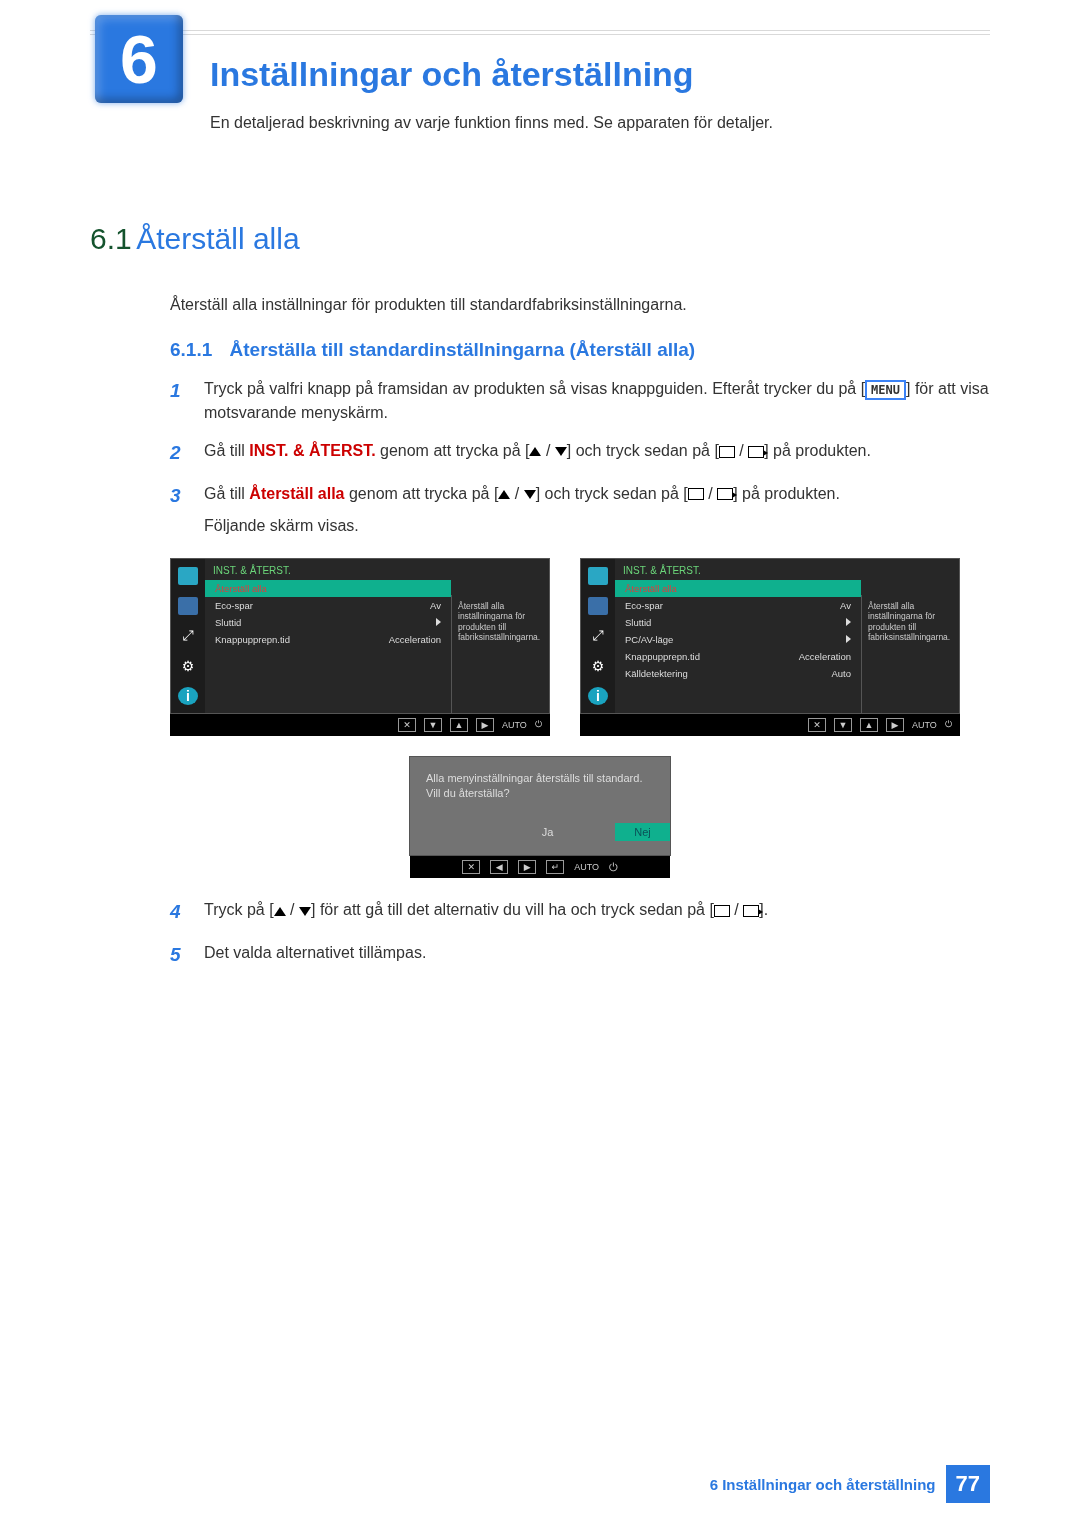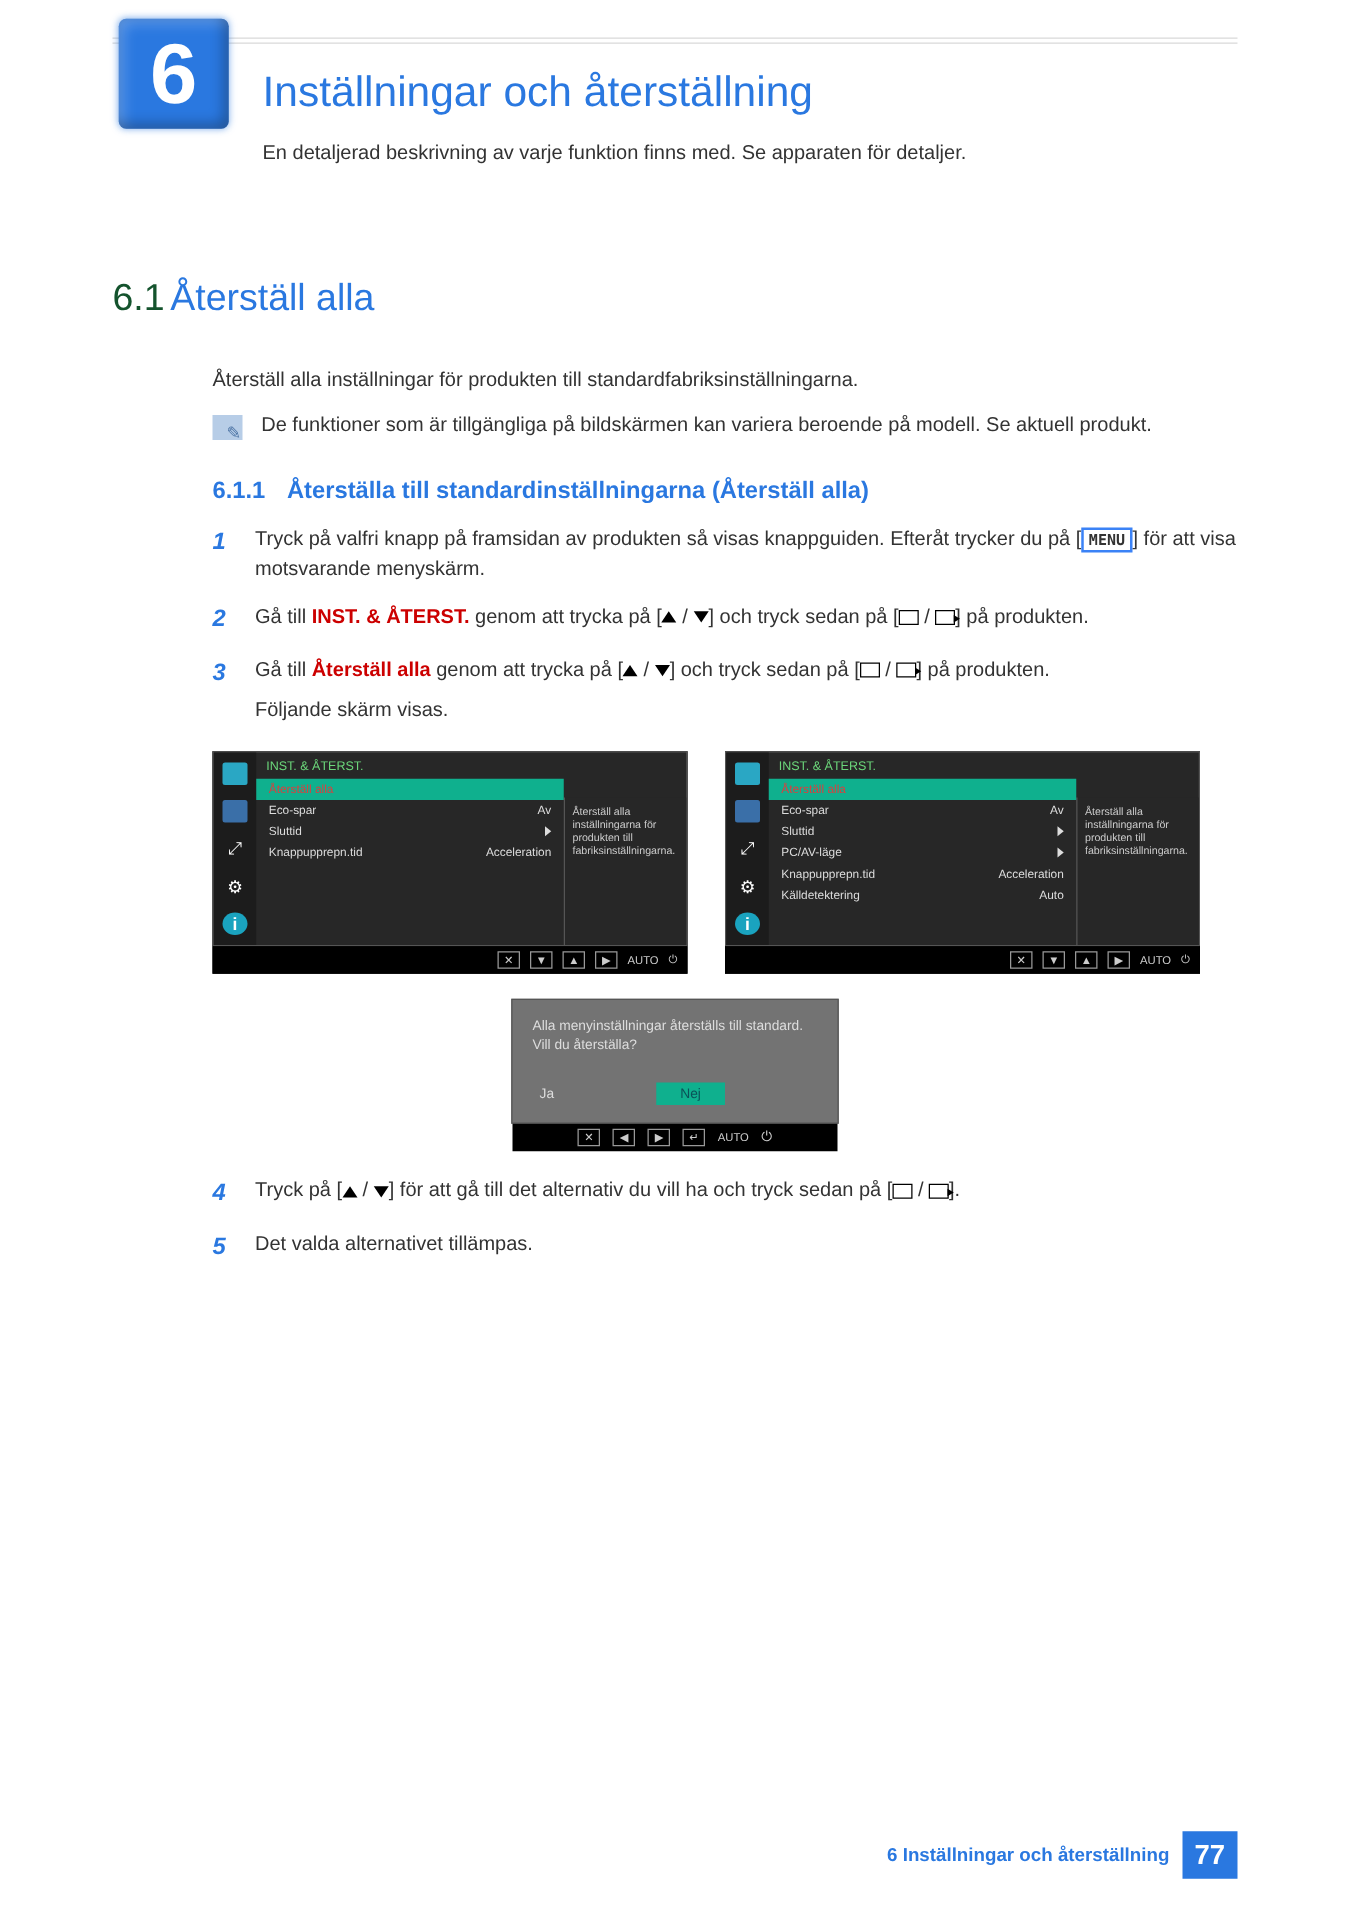--- a/index.html
+++ b/index.html
@@ -32,21 +32,21 @@
     text-align: center;
     line-height: 88px;
   }
   .header {
     margin-left: 120px;
     padding-top: 15px;
   }
   .header h1 {
     color: #2a78e0;
     font-size: 34px;
-    font-weight: normal;
+    font-weight: bold;
     margin: 5px 0 20px 0;
   }
   .header p {
     font-size: 16px;
     margin: 0;
   }
   .top-rule {
     border: none;
     border-top: 1px solid #d9d9d9;
     border-bottom: 1px solid #d9d9d9;
@@ -259,22 +259,22 @@
     border: 1px solid #555;
     color: #ddd;
     font-size: 11px;
   }
   .osd-dialog .msg {
     padding: 14px 16px 6px 16px;
     line-height: 1.4;
   }
   .osd-dialog .btns {
     display: flex;
-    justify-content: flex-start;
-    gap: 60px;
+    justify-content: flex-end;
+    gap: 40px;
     padding: 16px 0 14px 0;
     font-size: 11px;
   }
   .osd-dialog .btns .btn {
     width: 55px;
     text-align: center;
     padding: 3px 0;
   }
   .osd-dialog .btns .btn.sel {
     background: #0fb08e;
@@ -322,24 +322,20 @@
     <p>En detaljerad beskrivning av varje funktion finns med. Se apparaten för detaljer.</p>
   </div>
 
   <div class="section-h2">
     <span class="num">6.1</span>
     <span class="title">Återställ alla</span>
   </div>
 
   <p class="body-text">Återställ alla inställningar för produkten till standardfabriksinställningarna.</p>
 
-  <div class="note-row">
-    <span class="note-icon"></span>
-    <span class="note-text">De funktioner som är tillgängliga på bildskärmen kan variera beroende på modell. Se aktuell produkt.</span>
-  </div>
 
   <div class="section-h3">
     <span class="sub-num">6.1.1</span>
     <span>Återställa till standardinställningarna (Återställ alla)</span>
   </div>
 
   <ol class="steps">
     <li>
       <span class="step-num">1</span>
       <span>

